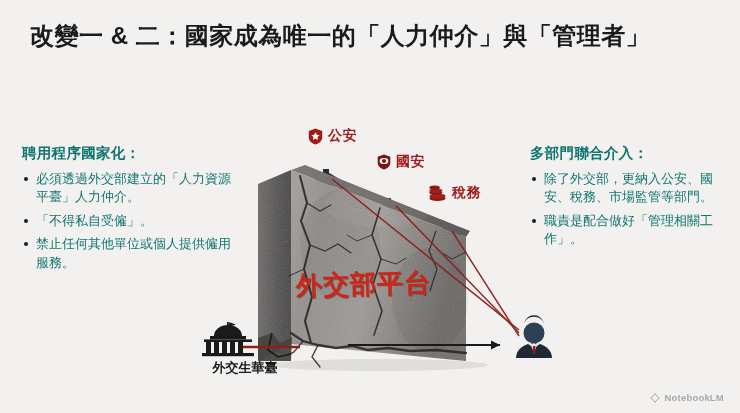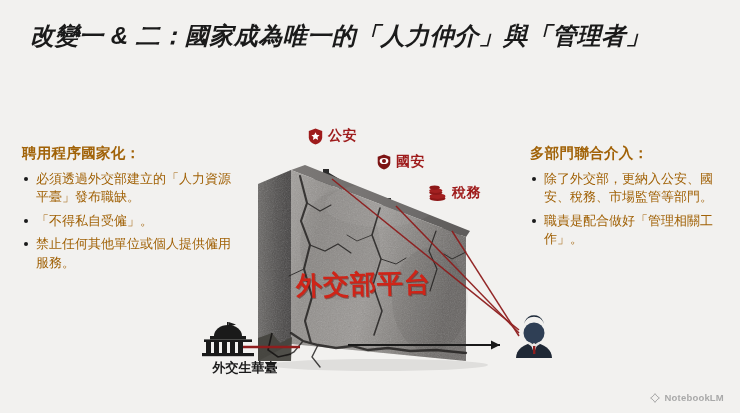--- a/index.html
+++ b/index.html
@@ -9,25 +9,25 @@
     font-family:"Liberation Sans","DejaVu Sans",sans-serif;
     overflow:hidden;
     position:relative;
   }
   .slide{position:absolute;inset:0;background:#f2f1ef;}
 
   
   .title{
     position:absolute;left:30px;top:20px;
     font-size:24px;font-weight:700;color:#1a1a1a;
-    letter-spacing:0.5px;white-space:nowrap;font-style:italic;
-  }
-
-  
-  .panel{position:absolute;color:#a16207;}
+    letter-spacing:0.5px;white-space:nowrap;
+  }
+
+  
+  .panel{position:absolute;color:#0f766e;}
   .panel.left{left:22px;top:144px;width:215px;}
   .panel.right{left:530px;top:144px;width:200px;}
   .panel h3{
     margin:0 0 7px 0;font-size:14.5px;font-weight:700;letter-spacing:0.3px;
   }
   .panel ul{margin:0;padding:0;list-style:none;}
   .panel li{
     position:relative;padding-left:14px;margin-bottom:5px;
     font-size:13px;line-height:1.42;font-weight:500;
   }
@@ -74,21 +74,21 @@
 </head>
 <body>
 
 <div class="slide">
 
   <div class="title">改變一 &amp; 二：國家成為唯一的「人力仲介」與「管理者」</div>
 
   <div class="panel left">
     <h3>聘用程序國家化：</h3>
     <ul>
-      <li>必須透過外交部建立的「人力資源平臺」發布職缺。</li>
+      <li>必須透過外交部建立的「人力資源平臺」人力仲介。</li>
       <li>「不得私自受僱」。</li>
       <li>禁止任何其他單位或個人提供僱用服務。</li>
     </ul>
   </div>
 
   <div class="panel right">
     <h3>多部門聯合介入：</h3>
     <ul>
       <li>除了外交部，更納入公安、國安、稅務、市場監管等部門。</li>
       <li>職責是配合做好「管理相關工作」。</li>

